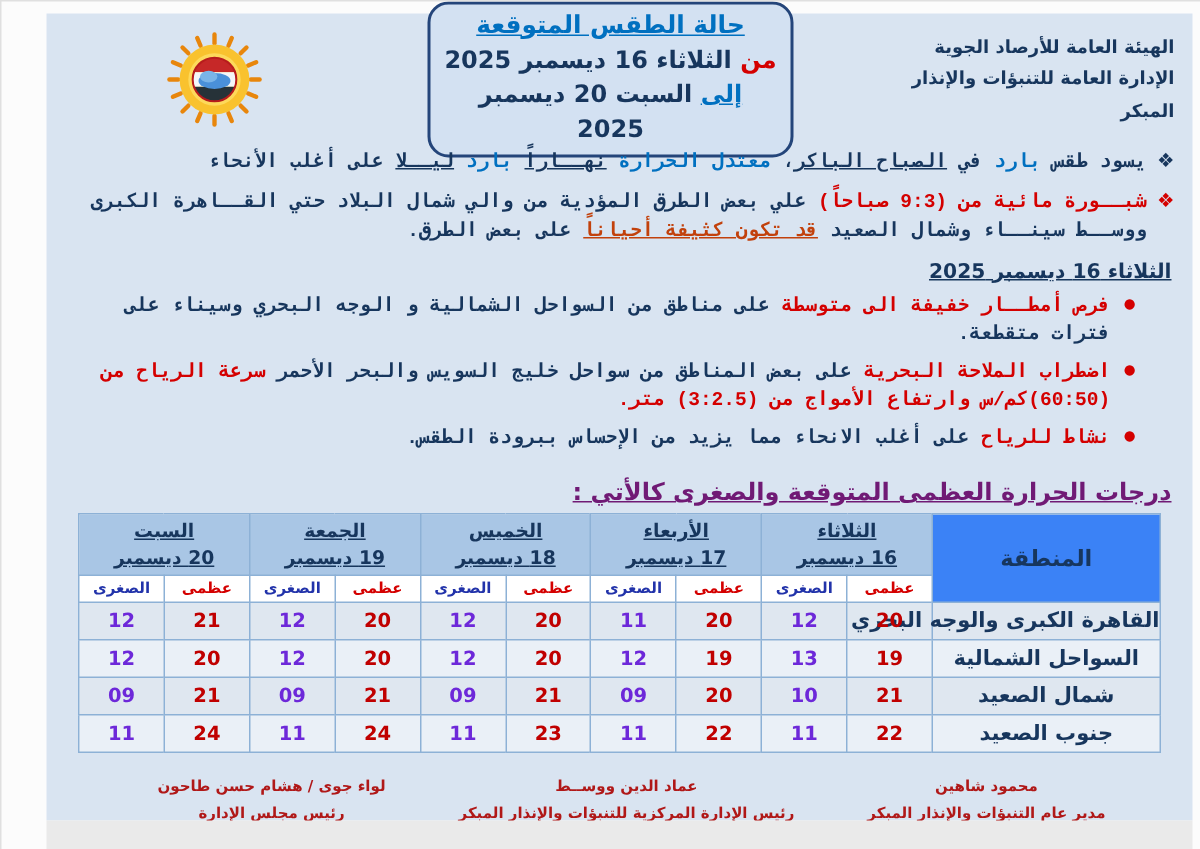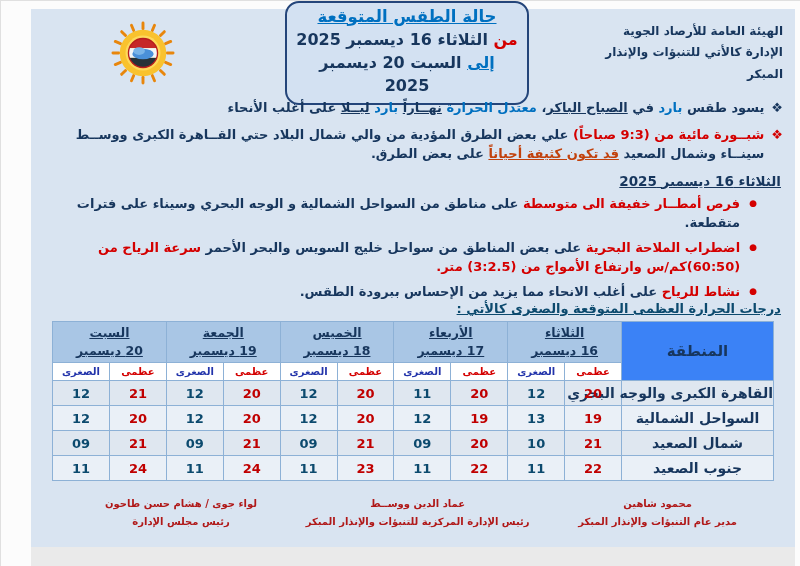--- a/index.html
+++ b/index.html
@@ -17,61 +17,61 @@
   .hbox { width:244px; border:2px solid #24457a; border-radius:14px; background:#d3e1f2;
           text-align:center; padding:4px 8px 6px 8px; }
   .hbox-title { font-size:16.5px; color:#0070c0; text-decoration:underline; }
   .hbox-sub { font-size:16px; margin-top:2px; line-height:1.45; }
   .logo-wrap { width:200px; display:flex; justify-content:center; }
 
   
   .para { display:flex; gap:7px; font-size:13px; line-height:1.5; margin-top:7px; padding-left:4px; }
   .marker.diamond { font-size:13px; color:#17365d; flex:0 0 auto; }
   .marker.diamond.red { color:#d40000; }
-  .para-text { flex:1; }
+  .para-text { flex:1;font-family:Liberation Mono, monospace; }
   .sec-h { font-size:13.5px; text-decoration:underline; margin:9px 2px 2px 0; }
   .bullet { display:flex; gap:9px; padding-right:26px; font-size:13px; line-height:1.5; margin-top:5px; }
   .marker.dot { color:#d40000; font-size:9px; line-height:19px; flex:0 0 auto; }
-  .temps-h { font-size:13px; color:#0c4a6e; text-decoration:underline; margin:0 2px 0 0; }
+  .temps-h { font-size:16px; color:#701a75; text-decoration:underline; margin:17px 2px 0 0; }
 
   .s-navy{color:#17365d} .s-blue{color:#0070c0} .s-red{color:#d40000}
   .s-navy-u{color:#17365d;text-decoration:underline}
   .s-red-u{color:#c2410c;text-decoration:underline}
   .s-blue-u{color:#0070c0;text-decoration:underline}
 
   
   table { border-collapse:collapse; width:calc(100% - 18px); margin:5px auto 0; table-layout:fixed; background:#fff; }
   col.col-region { width:152px; }
   th, td { border:1px solid #8db1d6; text-align:center; vertical-align:middle; }
   .region-th { background:#3b82f6; font-size:15px; color:#17365d; }
   .day-th { background:#a9c6e5; font-size:12.5px; color:#17365d; padding:2px 0; height:40px; }
   .day-name, .day-date { display:block; line-height:1.45;text-decoration:underline; }
   .sub-th { background:#ffffff; font-size:10px; height:18px; }
   .sub-max { color:#d40000; } .sub-min { color:#2233aa; }
   tbody tr { height:25px; }
   tbody tr:nth-child(odd)  { background:#dfe7f0; }
   tbody tr:nth-child(even) { background:#eaf0f7; }
   td.region { font-size:14px; white-space:nowrap; color:#17365d; }
   td.max { color:#c00000; font-size:13px; }
-  td.min { color:#0c4a6e; font-size:13px; }
+  td.min { color:#6d28d9; font-size:13px; }
 
   
   .sigs { display:flex; justify-content:space-between; padding:14px 46px 0 62px; }
   .sig { text-align:center; color:#b01818; font-size:10px; line-height:1.8; }
 </style>
 </head>
 <body>
 
 <div class="page">
   <div class="doc">
 
     <div class="hdr">
       <div class="org">
         <div>الهيئة العامة للأرصاد الجوية</div>
-        <div>الإدارة كالأتي للتنبؤات والإنذار المبكر</div>
+        <div>الإدارة العامة للتنبؤات والإنذار المبكر</div>
       </div>
       <div class="hbox">
         <div class="hbox-title">حالة الطقس المتوقعة</div>
         <div class="hbox-sub"><span class="s-red">من </span><span class="s-navy">الثلاثاء 16 ديسمبر 2025 </span><span class="s-blue-u">إلى</span><span class="s-navy"> السبت 20 ديسمبر 2025</span></div>
       </div>
       <div class="logo-wrap">
         <svg width="64" height="64" viewBox="-33 -33 66 66">
           <g stroke="#e8860c" stroke-width="3" stroke-linecap="round">
             <line x1="0" y1="-25" x2="0" y2="-31"></line>
               <line x1="0" y1="25" x2="0" y2="31"></line>

